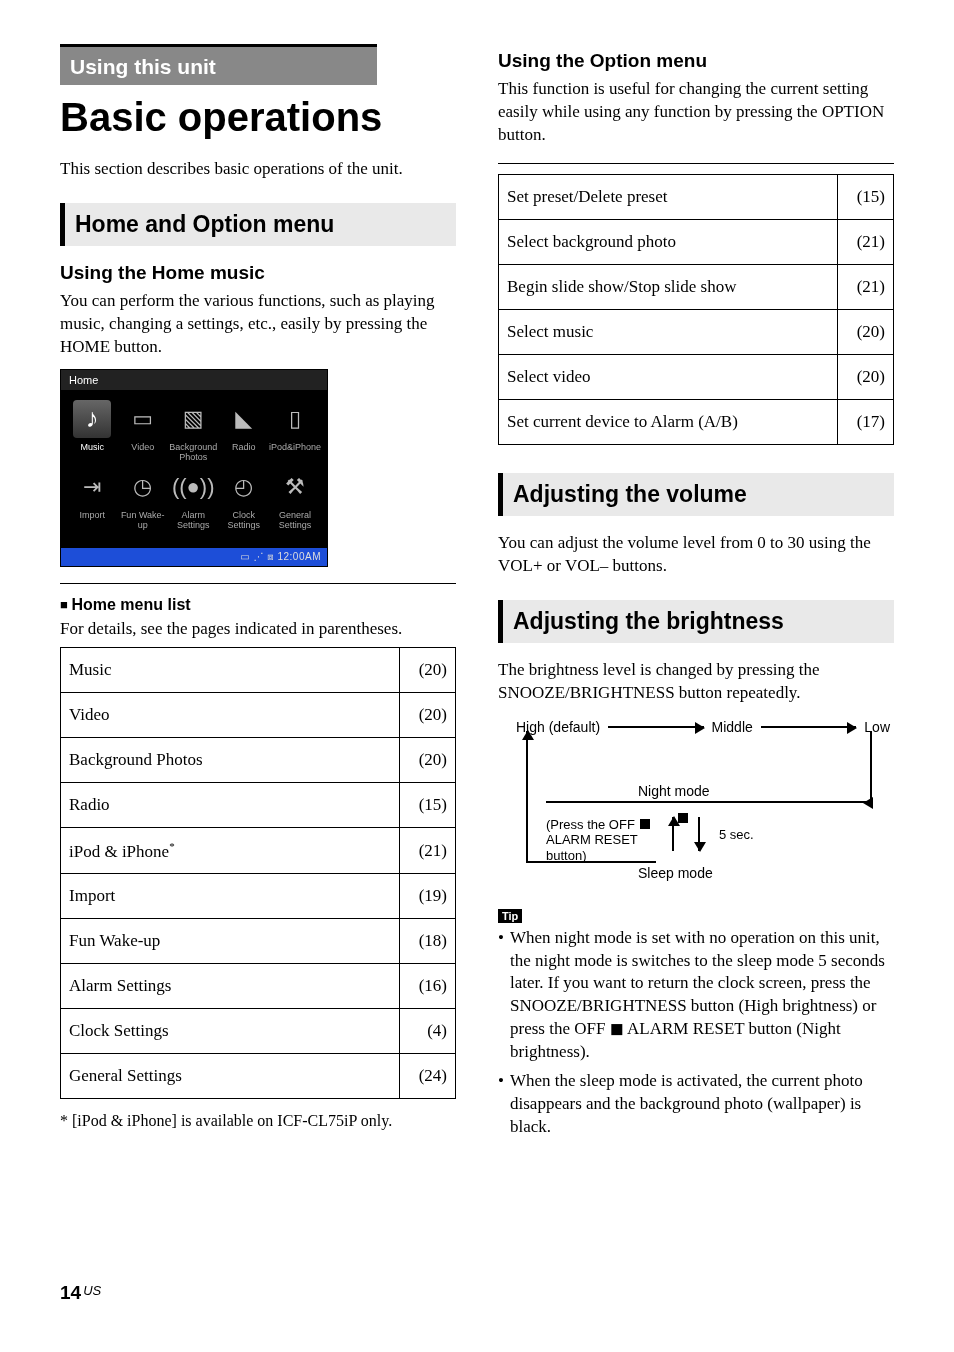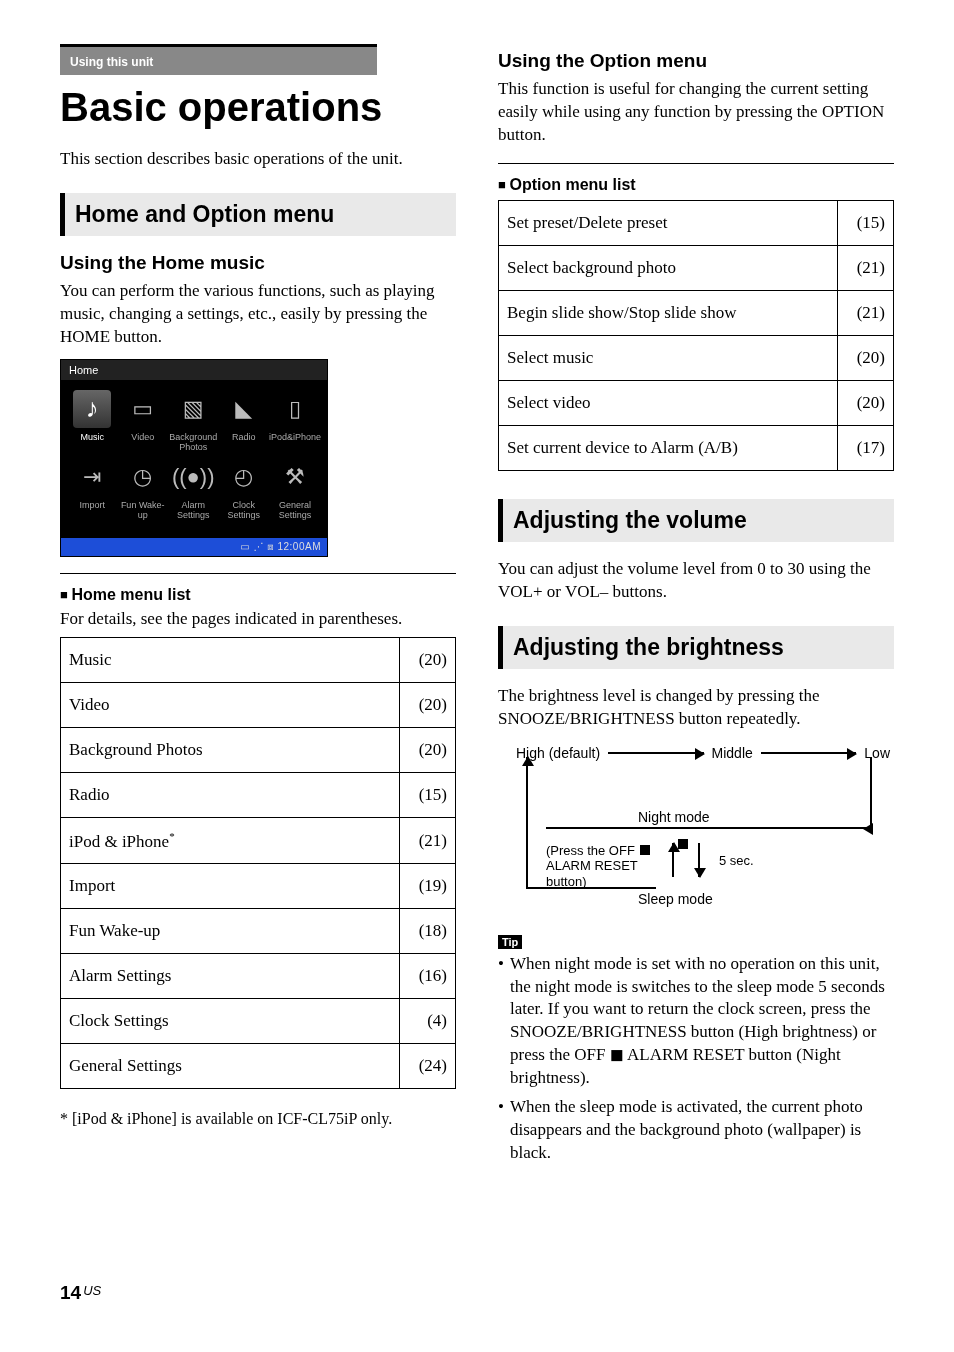--- a/index.html
+++ b/index.html
@@ -14,21 +14,21 @@
     position: relative;
   }
   .columns { display: flex; gap: 42px; }
   .col { flex: 1 1 0; min-width: 0; }
 
   .section-tag {
     background: #888;
     color: #fff;
     font-family: Arial, Helvetica, sans-serif;
     font-weight: bold;
-    font-size: 12px;
+    font-size: 21px;
     padding: 8px 10px 6px 10px;
     margin-bottom: 10px;
     border-top: 3px solid #000;
     width: 80%;
   }
   .page-title {
     font-family: Arial, Helvetica, sans-serif;
     font-weight: 900;
     font-size: 40px;
     margin: 8px 0 18px 0;
@@ -96,21 +96,21 @@
 
   table.list {
     width: 100%; border-collapse: collapse; margin: 6px 0 10px 0;
   }
   table.list td {
     border: 1px solid #000; padding: 12px 8px; font-size: 17px;
   }
   table.list td.page { text-align: right; width: 56px; }
   .sup { font-size: 11px; vertical-align: super; }
 
-  .footnote { font-size: 16px; margin-top: 20px; line-height: 1.3; }
+  .footnote { font-size: 16px; margin-top: 12px; line-height: 1.3; }
 
   
   .bright-diagram {
     font-family: Arial, Helvetica, sans-serif;
     font-size: 14px;
     position: relative;
     height: 180px;
     margin: 14px 0 4px 0;
   }
   .bd-top { display: flex; align-items: center; gap: 8px; position: absolute; top: 0; left: 18px; right: 4px; }
@@ -298,21 +298,20 @@
 
     <p class="footnote">*  [iPod &amp; iPhone] is available on ICF-CL75iP only.</p>
   </div>
 
   <div class="col">
     <div class="h3" style="margin-top:6px">Using the Option menu</div>
     <p class="body">This function is useful for changing the current setting easily while using any function by pressing the OPTION button.</p>
 
     <hr class="hr">
 
-    <div class="h4">Option menu list</div>
     <table class="list">
       <tbody id="option-list-body">
           <tr>
             <td>Set preset/Delete preset</td>
             <td class="page">(15)</td>
           </tr>
           <tr>
             <td>Select background photo</td>
             <td class="page">(21)</td>
           </tr>

